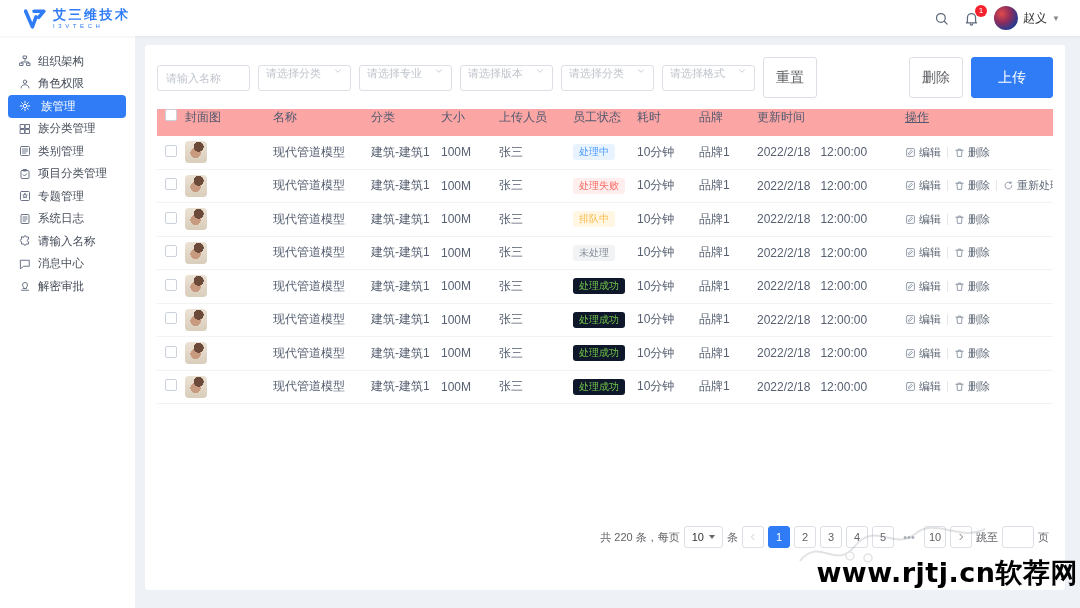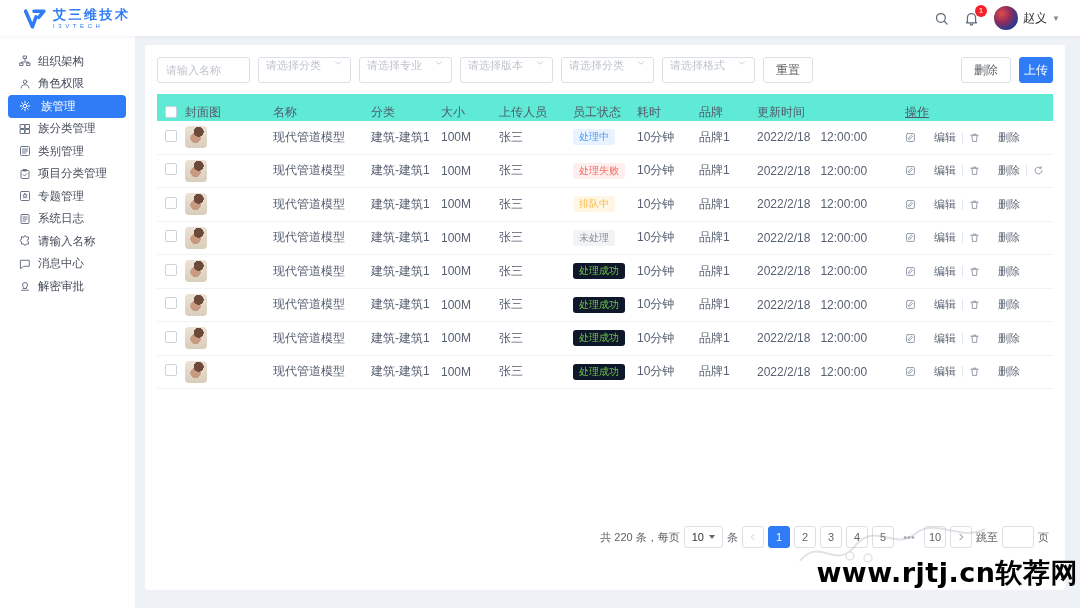--- a/index.html
+++ b/index.html
@@ -60,28 +60,28 @@
   .f-input, .f-select {
     width:93px; height:26px; border:1px solid #dcdfe6; border-radius:3px; background:#fff;
     font-size:11px; color:#606266; font-family:"Liberation Sans",sans-serif;
   }
   .f-input { padding:0 8px; outline:none; }
   .f-input::placeholder { color:#bfc4cc; }
   .f-select { display:flex; align-items:flex-start; justify-content:space-between; padding:0 7px; color:#bfc4cc; cursor:pointer; }
   .f-select .chev { width:10px; height:10px; color:#c0c4cc; }
   .f-select .chev svg { width:10px; height:10px; }
   .btn {
-    height:26px; border:1px solid #dcdfe6; background:#fff; border-radius:3px; font-size:12px;
+    height:41px; border:1px solid #dcdfe6; background:#fff; border-radius:3px; font-size:14px;
     color:#606266; padding:0 12px; cursor:pointer; font-family:"Liberation Sans",sans-serif;
   }
-  .btn-primary { background:#2f7cf6; border-color:#2f7cf6; color:#fff; padding:0 4px; }
+  .btn-primary { background:#2f7cf6; border-color:#2f7cf6; color:#fff; padding:0 26px; }
   .spacer { flex:1; }
 
   
-  .thead { display:flex; align-items:flex-end; height:27px; background:#5eead4; color:#515a6e; }
+  .thead { display:flex; align-items:flex-start; height:27px; background:#fca5a5; color:#515a6e; }
   .trow { display:flex; align-items:center; height:33.5px; border-bottom:1px solid #f2f3f5; }
   .cell { padding-right:4px; overflow:hidden; white-space:nowrap; color:#566071; }
   .thead .cell { color:#515a6e; }
   .c-cb { width:28px; padding-left:8px; }
   .c-cover { width:88px; }
   .c-name { width:98px; }
   .c-cat { width:70px; }
   .c-size { width:58px; }
   .c-up { width:74px; }
   .c-status { width:64px; }
@@ -97,21 +97,21 @@
       radial-gradient(circle at 48% 54%, #c89b80 0 31%, rgba(0,0,0,0) 32%),
       linear-gradient(#ece2d4,#d9cdbb);
   }
   .badge-status { display:inline-block; font-size:10px; padding:3px 6px; border-radius:3px; line-height:1; }
   .st-processing { background:#e8f3ff; color:#4f9efc; }
   .st-failed     { background:#ffeeee; color:#f66e66; }
   .st-queued     { background:#fff7e3; color:#f7ba4a; }
   .st-none       { background:#f2f3f5; color:#8a919d; }
   .st-success    { background:#0f172a; color:#6fc14a; }
   .time-part { margin-left:10px; }
-  .action-link { display:inline-flex; align-items:center; gap:18px; color:#5c6674; font-size:11px; cursor:pointer; vertical-align:middle; }
+  .action-link { display:inline-flex; align-items:center; gap:3px; color:#5c6674; font-size:11px; cursor:pointer; vertical-align:middle; }
   .action-link svg { width:11px; height:11px; color:#8a94a3; }
   .act-sep { display:inline-block; width:1px; height:11px; background:#e3e6eb; margin:0 6px; vertical-align:middle; }
 
   
   .pagination { position:absolute; right:16px; bottom:42px; display:flex; align-items:center; gap:4px; font-size:11px; color:#606266; z-index:2; }
   .page-size { display:flex; align-items:center; gap:5px; border:1px solid #dcdfe6; border-radius:3px; height:22px; padding:0 7px; cursor:pointer; color:#333; }
   .tri-down { width:0; height:0; border-left:3.5px solid transparent; border-right:3.5px solid transparent; border-top:4.5px solid #666; }
   .pg-btn {
     min-width:22px; height:22px; border:1px solid #dcdfe6; border-radius:3px; background:#fff;
     display:flex; align-items:center; justify-content:center; font-size:11px; color:#606266; cursor:pointer;

